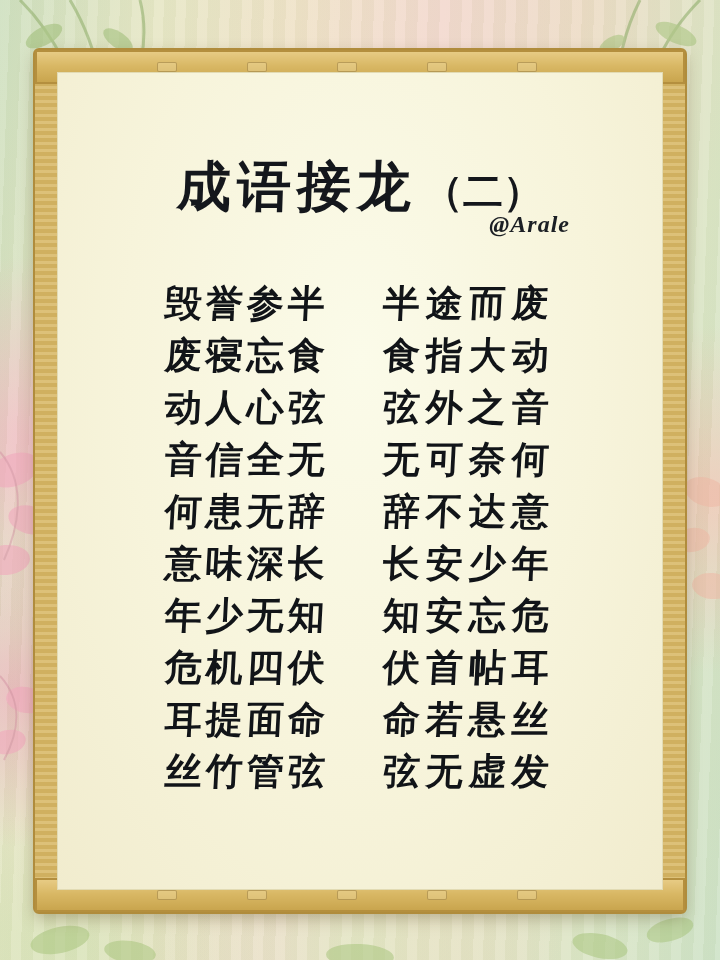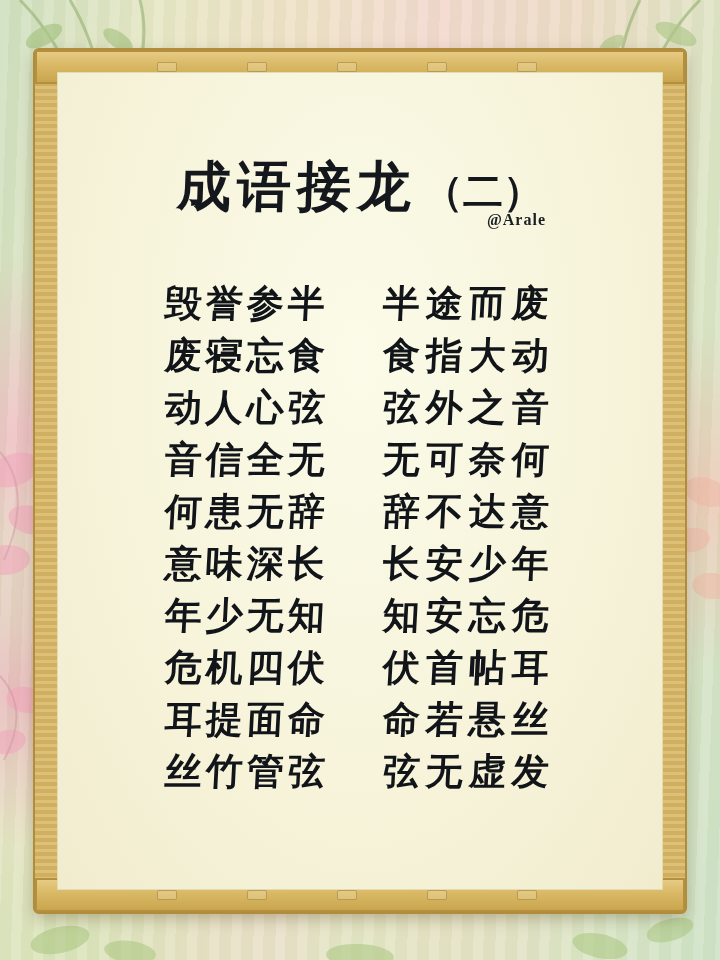--- a/index.html
+++ b/index.html
@@ -148,25 +148,26 @@
   }
   #title-sub {
     font-family: "DejaVu Serif", serif;
     font-size: 40px;
     font-weight: 600;
     color: #14171c;
     margin-left: 6px;
   }
   #byline {
     position: absolute;
-    right: 116px;
+    right: 92px;
     top: 138px;
     font-family: "Liberation Serif", serif;
+    font-style: italic;
     font-weight: 700;
-    font-size: 16px;
+    font-size: 24px;
     color: #1b1f24;
     letter-spacing: 1px;
   }
 
   
   #chain {
     position: absolute;
     left: 0;
     right: 0;
     top: 204px;

